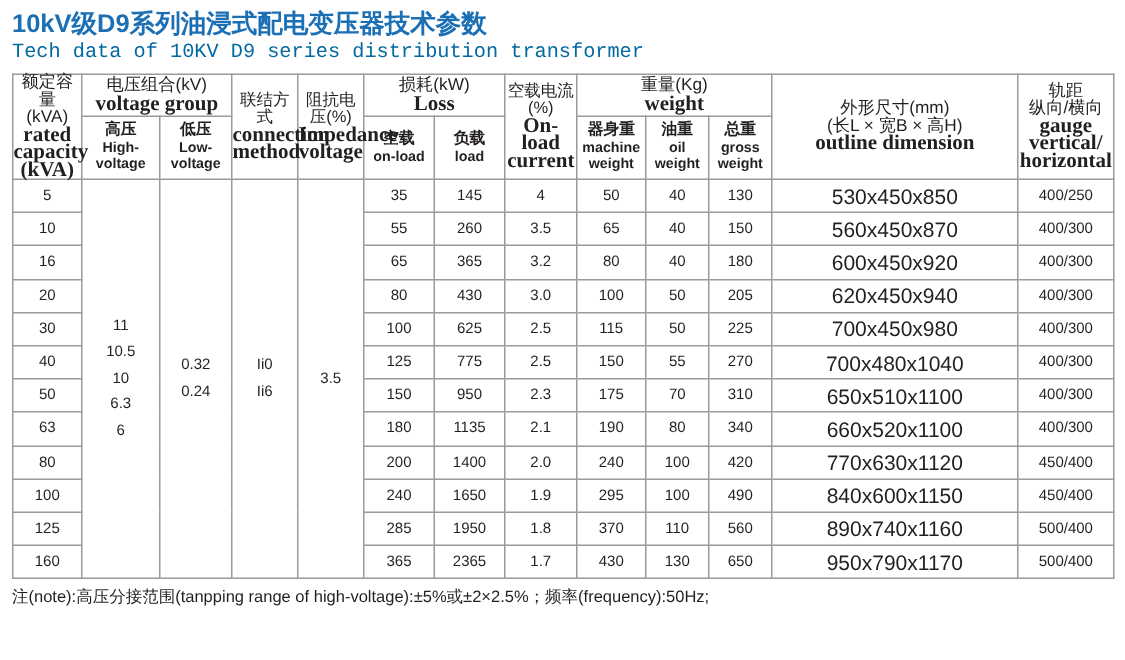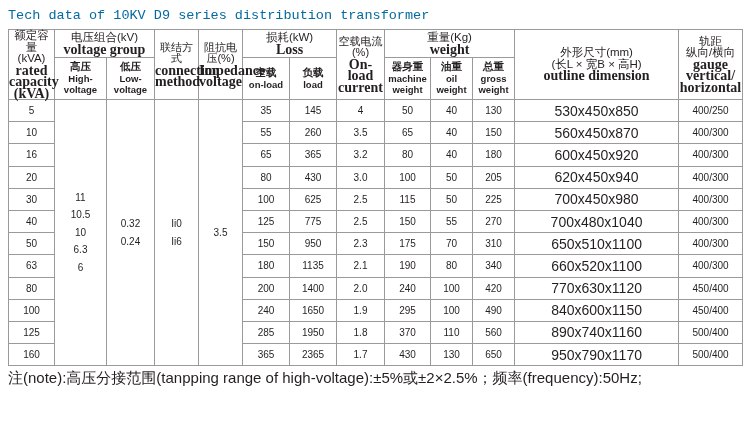--- a/index.html
+++ b/index.html
@@ -48,31 +48,32 @@
   .hdr .cn.b { font-size: 11.5px; }
   .hdr .en { font-size: 14px; display: block; color: #231f20; font-family: Liberation Serif, serif; }
   .sub { padding: 2px 1px; line-height: 11.5px; }
   .sub .cn { font-size: 10.5px; display: block; }
   .sub .en { font-size: 9.5px; display: block; }
   
   td.cell { height: 22.2px; font-size: 11px; }
   td.cell.dim { font-size: 14px; }
   .vmerge { font-size: 11px; line-height: 17.5px; }
   .note {
-    font-size: 15px;
+    font-size: 11px;
     margin-top: 5px;
     line-height: 14px;
   }
   .nowrap { white-space: nowrap; }
 </style>
 </head>
 <body>
 
 <div class="page">
 
+  <div class="title-cn">10kV级D9系列油浸式配电变压器技术参数</div>
   <div class="title-en">Tech data of 10KV D9 series distribution transformer</div>
 
   <table class="spec">
     <colgroup>
       <col style="width:46px">
       <col style="width:52px">
       <col style="width:48px">
       <col style="width:44px">
       <col style="width:44px">
       <col style="width:47px">

